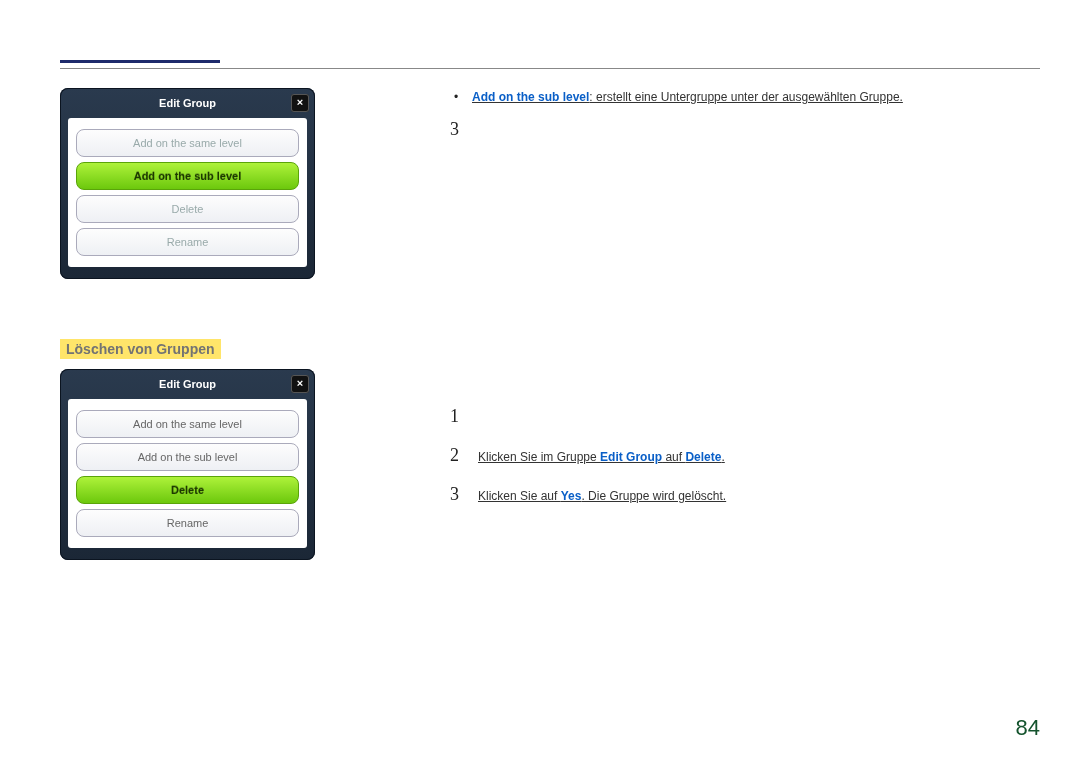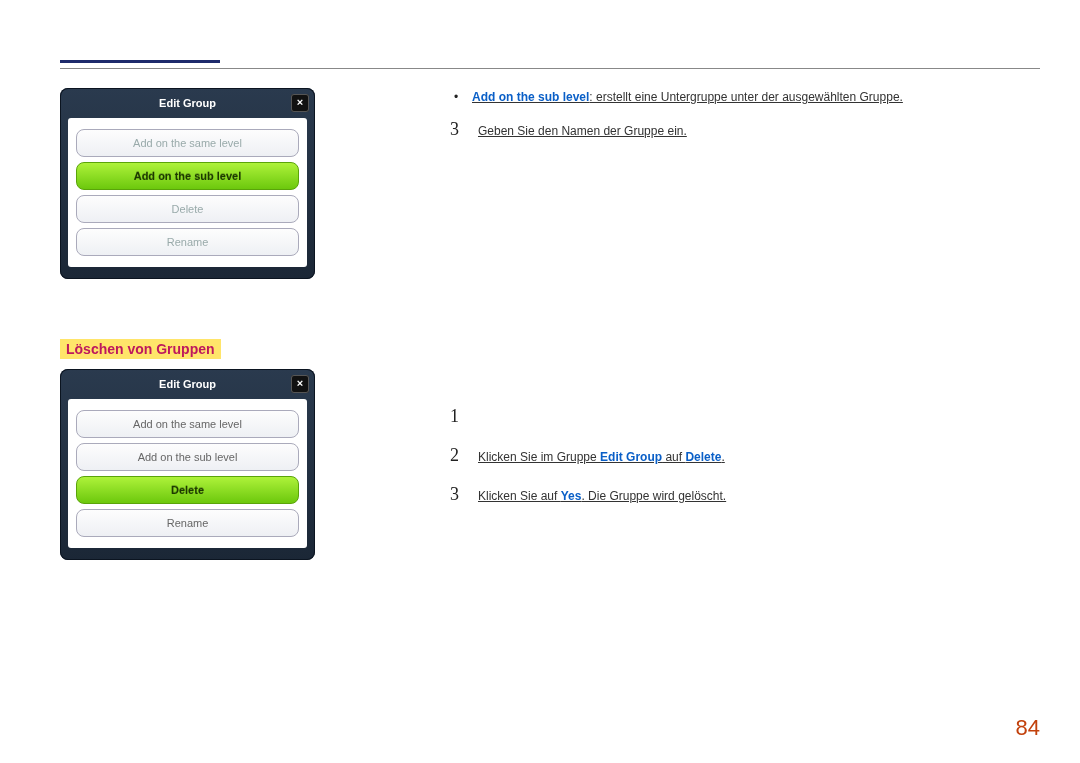--- a/index.html
+++ b/index.html
@@ -13,30 +13,30 @@
 
   .dialog { width: 255px; border-radius: 8px; background: linear-gradient(#2a3a4e, #1b2736); padding-bottom: 12px; box-shadow: 0 0 0 1px #0b1420 inset; margin-bottom: 30px; position: relative; }
   .dialog-head { position: relative; height: 30px; text-align: center; color: #fff; font-size: 11px; font-weight: 600; line-height: 30px; }
   .close-btn { position: absolute; right: 6px; top: 6px; width: 18px; height: 18px; background: #111; border-radius: 3px; text-align: center; line-height: 17px; font-size: 11px; color: #fff; box-shadow: 0 0 0 1px #555 inset; cursor: pointer; }
   .opt-wrap { background: #fff; margin: 0 8px; border-radius: 3px; padding: 6px 8px; }
   .opt { height: 28px; border: 1px solid #aab; border-radius: 8px; margin: 5px 0; text-align: center; font-size: 11px; line-height: 26px; background: linear-gradient(#fdfdfd, #eef0f4); color: #666; cursor: pointer; }
   .opt.selected { background: linear-gradient(#aef23a, #6cc80d); border-color: #5aa40a; color: #c7ff3e; font-weight: 700; text-shadow: 0 -1px 0 rgba(0,0,0,0.25); }
   .opt.selected span { color: #1d3a00; }
   .opt.muted { color: #9aa; }
 
-  .section-label { display: inline-block; background: #ffe56a; color: #be185d; font-size: 14px; font-weight: 600; padding: 2px 6px; margin: 30px 0 10px; }
+  .section-label { display: inline-block; background: #ffe56a; color: #737373; font-size: 14px; font-weight: 600; padding: 2px 6px; margin: 30px 0 10px; }
 
   .bullet-row { display: flex; gap: 10px; margin-bottom: 10px; }
   .bullet { width: 12px; text-align: center; }
   .num-row { display: flex; gap: 14px; margin: 8px 0 12px; align-items: baseline; }
   .step-num { font-size: 18px; font-weight: 300; font-family: Georgia, serif; width: 14px; color: #222; }
   .step-txt { font-size: 12px; color: #333; text-decoration: underline; }
   .kw { color: #0a5fc7; font-weight: 600; }
 
-  .page-num { position: absolute; right: 40px; bottom: 22px; font-size: 22px; color: #c2410c; font-weight: 300; }
+  .page-num { position: absolute; right: 40px; bottom: 22px; font-size: 22px; color: #14532d; font-weight: 300; }
 </style>
 </head>
 <body>
 
 <div class="page">
   <div class="header-bar"></div>
   <div class="header-rule"></div>
 
   <div class="content">
 
@@ -77,21 +77,20 @@
     <div class="right-col">
 
       <div class="bullet-row">
         <span class="bullet">•</span>
         <span class="step-txt">
           <span class="kw">Add on the sub level</span><span>: erstellt eine Untergruppe unter der ausgewählten Gruppe.</span>
         </span>
       </div>
       <div class="num-row">
         <span class="step-num">3</span>
-        <span class="step-txt">Geben Sie den Namen der Gruppe ein.</span>
       </div>
 
       <div style="height:240px"></div>
 
       <div class="num-row">
         <span class="step-num">1</span>
       </div>
       <div class="num-row">
         <span class="step-num">2</span>
         <span class="step-txt">

